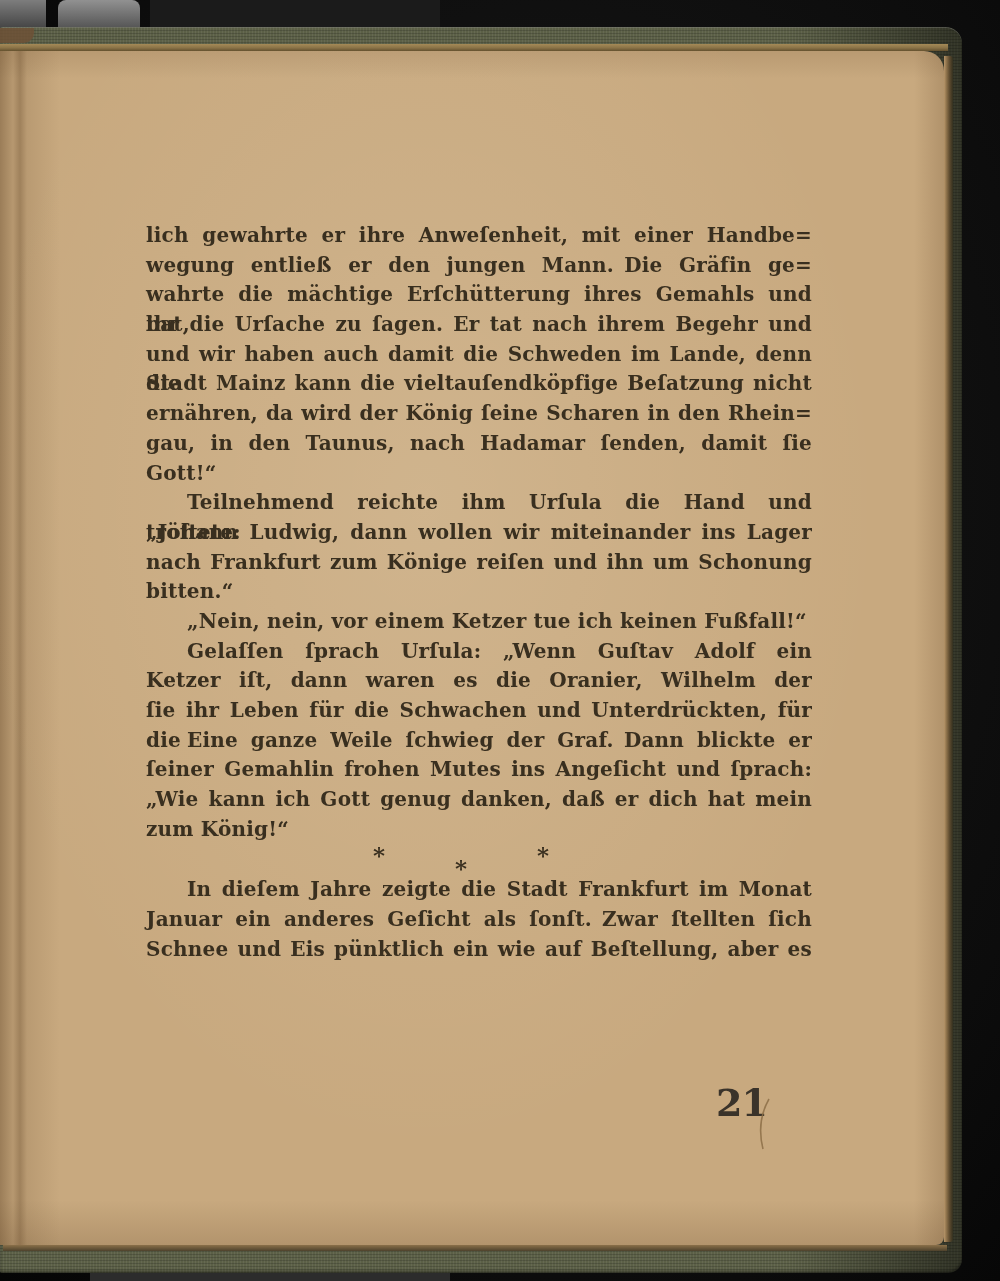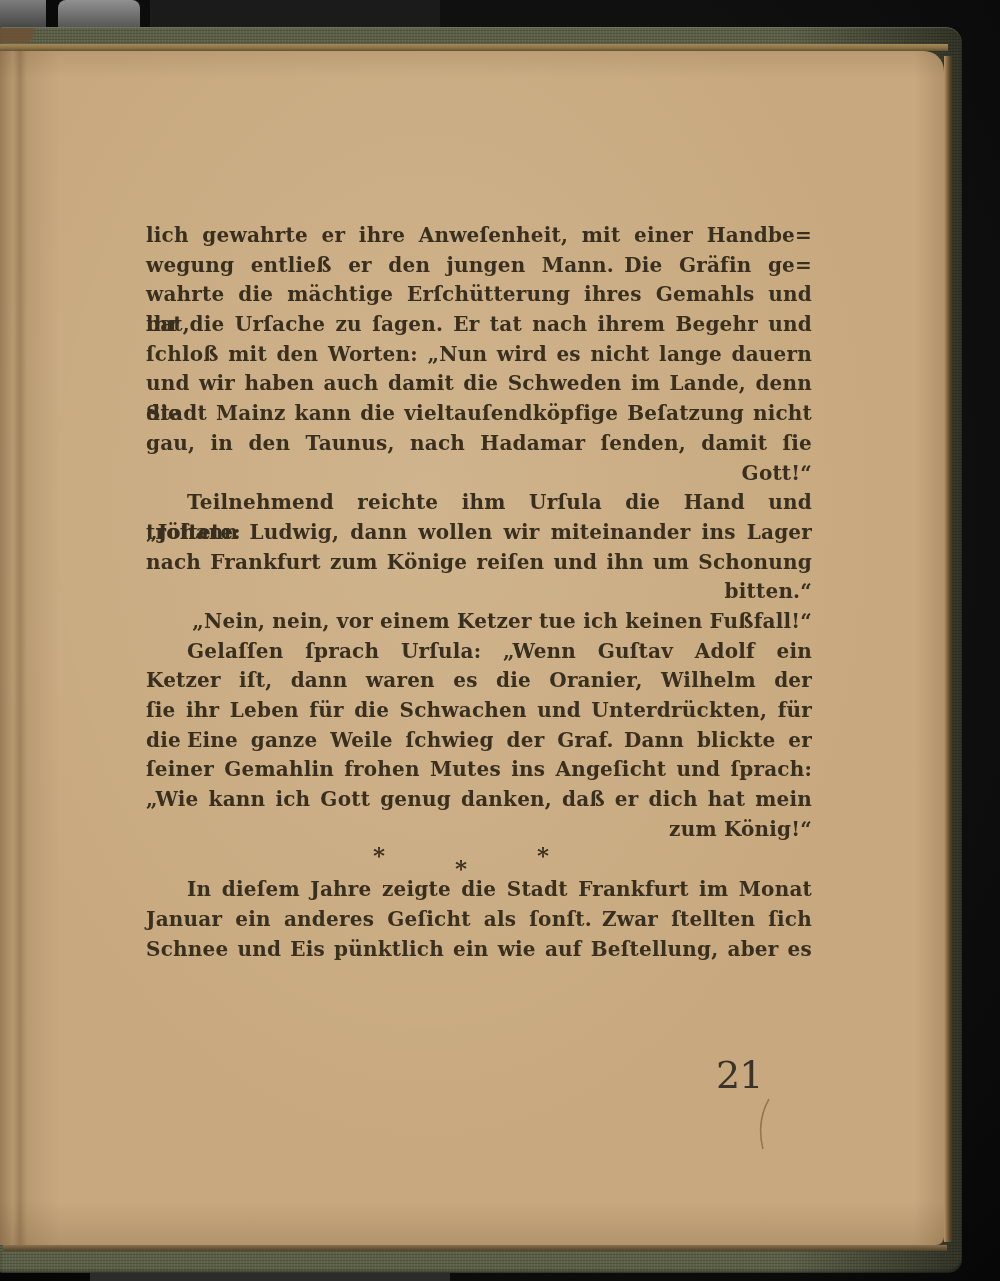--- a/index.html
+++ b/index.html
@@ -42,30 +42,30 @@
       radial-gradient(ellipse at 45% 38%, rgba(255,246,226,.14) 0%, rgba(255,246,226,0) 62%),
       linear-gradient(90deg, rgba(92,64,34,.42) 0px, rgba(92,64,34,.16) 13px, rgba(92,64,34,.38) 20px, rgba(92,64,34,.14) 27px, rgba(92,64,34,0) 60px),
       linear-gradient(270deg, rgba(92,64,34,.22) 0px, rgba(92,64,34,0) 30px),
       linear-gradient(0deg, rgba(92,64,34,.20) 0px, rgba(92,64,34,0) 45px),
       linear-gradient(180deg, rgba(92,64,34,.14) 0px, rgba(92,64,34,0) 28px);
     border-radius:0 20px 8px 0;}
   
   .textblock{position:absolute;left:146px;top:170px;width:666px;
     font-weight:700;font-size:20px;line-height:29.7px;color:#392f1f;
     letter-spacing:.2px;}
-  .line{height:29.7px;white-space:nowrap;text-align:right;}
+  .line{height:29.7px;white-space:nowrap;}
   .line.j{white-space:normal;text-align:justify;text-align-last:justify;}
   .line.in{text-indent:41px;}
   .sep{position:relative;height:31px;}
   .ast{position:absolute;top:0;font-size:23px;line-height:22px;}
   .ast0{left:227px;}
   .ast1{left:309px;top:13px;}
   .ast2{left:391px;}
-  .pagenum{position:absolute;left:716px;top:1002px;
-    font-weight:400;font-size:38px;letter-spacing:-1px;color:#3a332a;}
+  .pagenum{position:absolute;left:716px;top:1029px;
+    font-weight:700;font-size:38px;letter-spacing:-1px;color:#3a332a;}
   .scratch{position:absolute;left:752px;top:1046px;}
   .shelf{position:absolute;left:90px;top:1273px;width:360px;height:8px;background:#2c2c2c;}
 </style>
 </head>
 <body>
 
 <div class="scene">
 
   <div class="spine1"></div>
   <div class="spine2"></div>
@@ -77,23 +77,23 @@
   <div class="edges-top"></div>
   <div class="edges-right"></div>
   <div class="edges-bottom"></div>
 
   <div class="page">
     <div class="textblock" id="textblock">
         <div class="line j">lich gewahrte er ihre Anweſenheit, mit einer Handbe=</div>
         <div class="line j">wegung entließ er den jungen Mann. Die Gräfin ge=</div>
         <div class="line j">wahrte die mächtige Erſchütterung ihres Gemahls und bat,</div>
         <div class="line j">ihr die Urſache zu ſagen. Er tat nach ihrem Begehr und</div>
-        <div class="line j">ſchloß mit den Worten: „Nun wird es nicht lange dauern</div>
         <div class="line j">und wir haben auch damit die Schweden im Lande, denn die</div>
         <div class="line j">Stadt Mainz kann die vieltauſendköpfige Beſatzung nicht</div>
+        <div class="line j">ernähren, da wird der König ſeine Scharen in den Rhein=</div>
         <div class="line j">gau, in den Taunus, nach Hadamar ſenden, damit ſie</div>
         <div class="line">Gott!“</div>
         <div class="line j in">Teilnehmend reichte ihm Urſula die Hand und tröſtete:</div>
         <div class="line j">„Johann Ludwig, dann wollen wir miteinander ins Lager</div>
         <div class="line j">nach Frankfurt zum Könige reiſen und ihn um Schonung</div>
         <div class="line">bitten.“</div>
         <div class="line in">„Nein, nein, vor einem Ketzer tue ich keinen Fußfall!“</div>
         <div class="line j in">Gelaſſen ſprach Urſula: „Wenn Guſtav Adolf ein</div>
         <div class="line j">Ketzer iſt, dann waren es die Oranier, Wilhelm der</div>
         <div class="line j">ſie ihr Leben für die Schwachen und Unterdrückten, für die</div>

